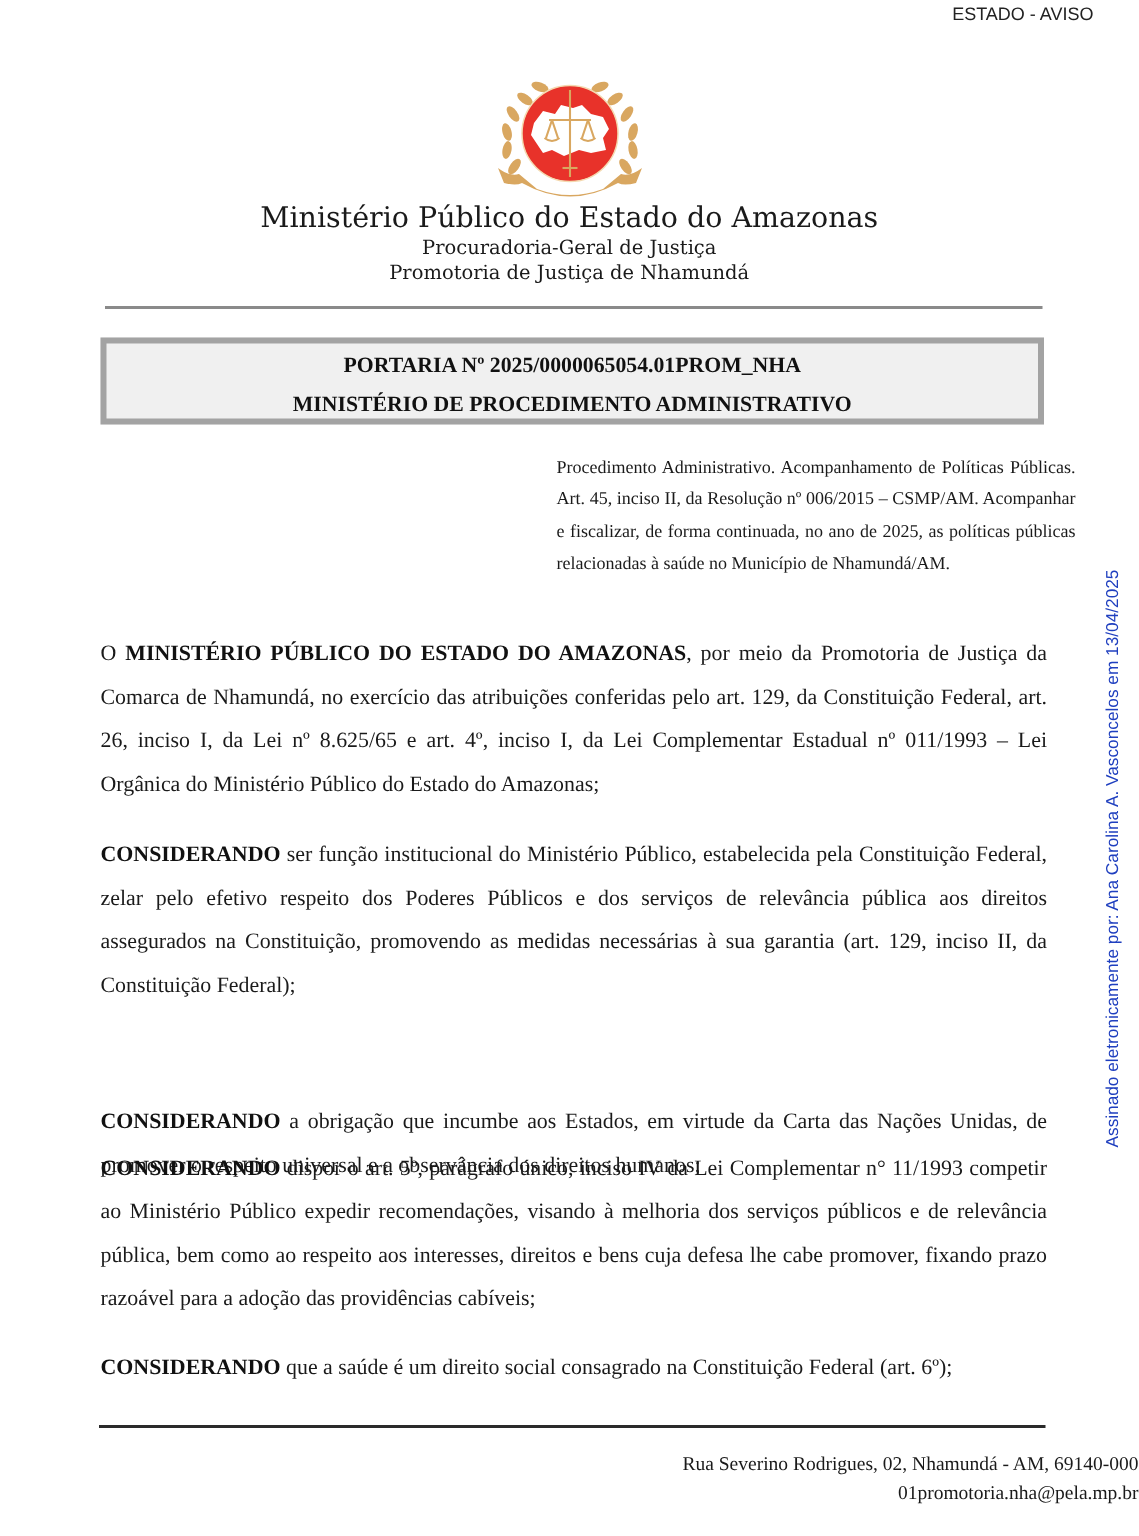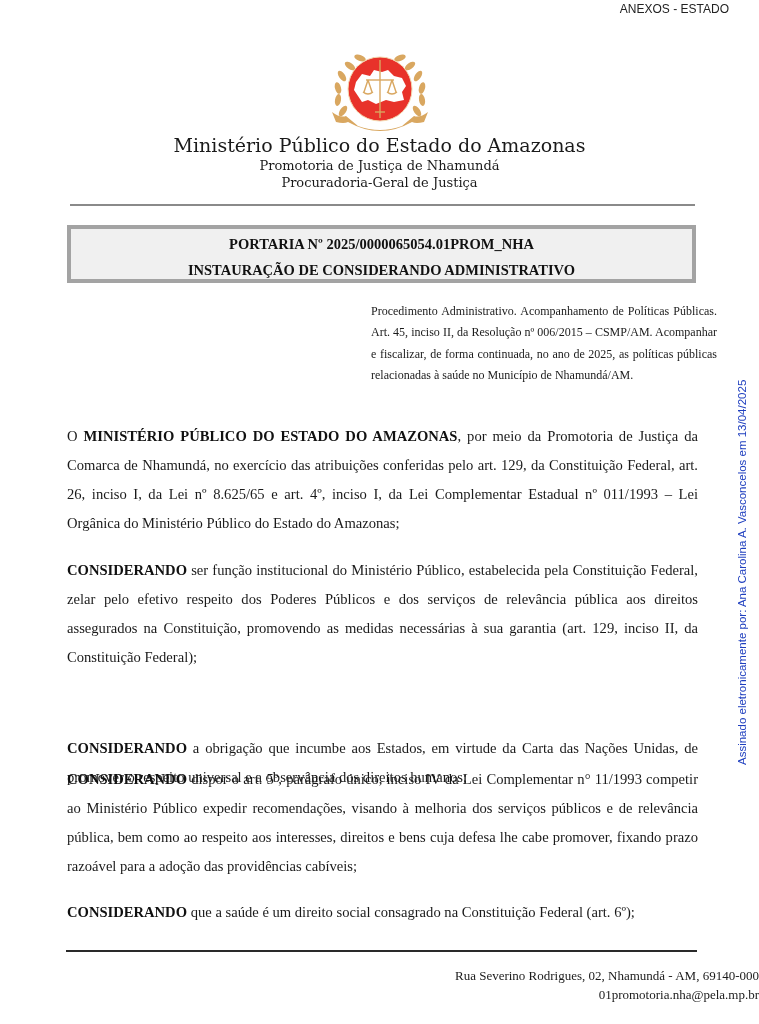--- a/index.html
+++ b/index.html
@@ -50,21 +50,21 @@
     .signature {
       position: absolute; left: 736px; top: 765px;
       transform-origin: 0 0; transform: rotate(-90deg);
       white-space: nowrap; font-family: "Liberation Sans", sans-serif;
       font-size: 11.5px; color: #1f3fbf;
     }
   </style>
 </head>
 <body>
 
-<div class="annex-label">ANEXOS - ESTADO</div>
+<div class="annex-label">ESTADO - AVISO</div>
 
 <svg class="logo" viewBox="0 0 104 88">
 
   <g fill="#d9a760">
     <ellipse cx="14" cy="30" rx="3" ry="6" transform="rotate(-35 14 30)"></ellipse>
     <ellipse cx="10" cy="42" rx="3" ry="6" transform="rotate(-15 10 42)"></ellipse>
     <ellipse cx="10" cy="54" rx="3" ry="6" transform="rotate(10 10 54)"></ellipse>
     <ellipse cx="15" cy="65" rx="3" ry="6" transform="rotate(35 15 65)"></ellipse>
     <ellipse cx="22" cy="20" rx="3" ry="6" transform="rotate(-55 22 20)"></ellipse>
     <ellipse cx="32" cy="12" rx="3" ry="6" transform="rotate(-70 32 12)"></ellipse>
@@ -90,29 +90,29 @@
     <path d="M35 46 Q40 50 45 46"></path>
     <line x1="64" y1="34" x2="60" y2="46"></line>
     <line x1="64" y1="34" x2="68" y2="46"></line>
     <path d="M59 46 Q64 50 69 46"></path>
     <line x1="47" y1="66" x2="57" y2="66"></line>
   </g>
 </svg>
 
 <div class="header">
   <div class="org">Ministério Público do Estado do Amazonas</div>
+  <div class="sub">Procuradoria-Geral de Justiça</div>
   <div class="sub">Promotoria de Justiça de Nhamundá</div>
-  <div class="sub">Procuradoria-Geral de Justiça</div>
 </div>
 
 <div class="header-rule"></div>
 
 <div class="title-box">
   <div class="l1">PORTARIA Nº 2025/0000065054.01PROM_NHA</div>
-  <div class="l2">INSTAURAÇÃO DE CONSIDERANDO ADMINISTRATIVO</div>
+  <div class="l2">MINISTÉRIO DE PROCEDIMENTO ADMINISTRATIVO</div>
 </div>
 
 <div class="ementa">Procedimento Administrativo. Acompanhamento de Políticas Públicas. Art. 45, inciso II, da Resolução nº 006/2015 – CSMP/AM. Acompanhar e fiscalizar, de forma continuada, no ano de 2025, as políticas públicas relacionadas à saúde no Município de Nhamundá/AM.</div>
 
 <div class="body-text" style="top:422px;">
   <span>O </span><b>MINISTÉRIO PÚBLICO DO ESTADO DO AMAZONAS</b><span>, por meio da Promotoria de Justiça da Comarca de Nhamundá, no exercício das atribuições conferidas pelo art. 129, da Constituição Federal, art. 26, inciso I, da Lei nº 8.625/65 e art. 4º, inciso I, da Lei Complementar Estadual nº 011/1993 – Lei Orgânica do Ministério Público do Estado do Amazonas;</span>
 </div>
 
 <div class="body-text" style="top:556px;">
   <b>CONSIDERANDO</b><span> ser função institucional do Ministério Público, estabelecida pela Constituição Federal, zelar pelo efetivo respeito dos Poderes Públicos e dos serviços de relevância pública aos direitos assegurados na Constituição, promovendo as medidas necessárias à sua garantia (art. 129, inciso II, da Constituição Federal);</span>

